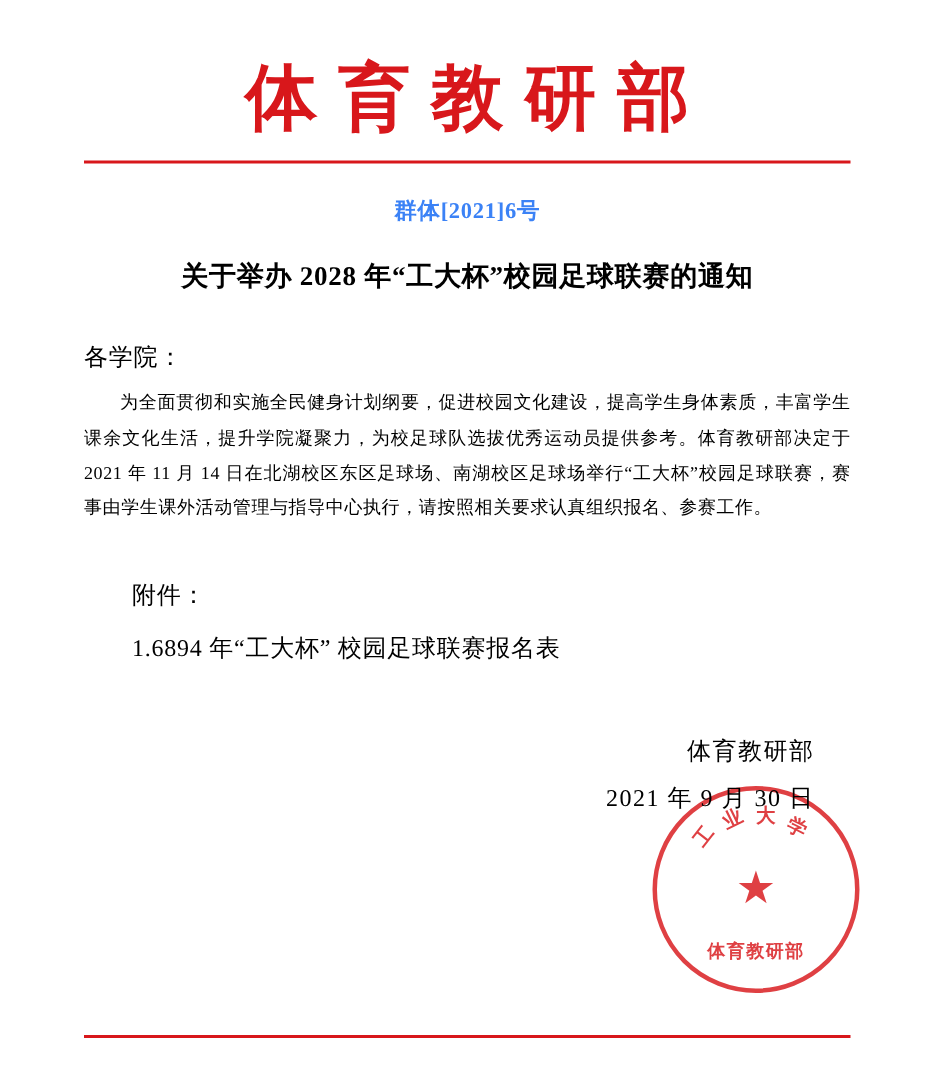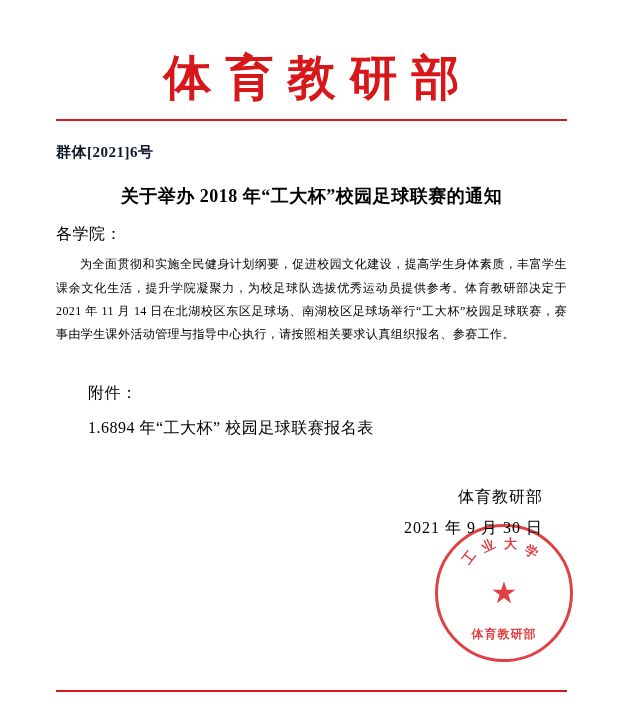--- a/index.html
+++ b/index.html
@@ -12,21 +12,21 @@
     background: #ffffff;
     font-family: "Liberation Serif", "DejaVu Serif", serif;
     color: #000000;
     overflow: hidden;
   }
   .page {
     position: relative;
     width: 623px;
     height: 718px;
     box-sizing: border-box;
-    padding: 16px 56px;
+    padding: 4px 56px;
     background: #ffffff;
   }
   .letterhead {
     text-align: center;
     padding-top: 34px;
   }
   .letterhead-title {
     color: #d8171b;
     font-family: "DejaVu Serif", "Liberation Serif", serif;
     font-weight: bold;
@@ -37,36 +37,36 @@
     white-space: nowrap;
   }
   .rule-top {
     margin-top: 14px;
     height: 2px;
     background: #d8171b;
     width: 100%;
   }
   .doc-number {
     margin-top: 22px;
-    text-align: left;
+    text-align: center;
     font-size: 15px;
-    color: #0f172a;
+    color: #3b82f6;
     font-weight: bold;
     letter-spacing: 0.5px;
   }
   .doc-title {
     margin-top: 22px;
     text-align: center;
     font-size: 18px;
     font-weight: bold;
     letter-spacing: 0.5px;
     color: #000;
   }
   .salutation {
-    margin-top: 16px;
+    margin-top: 32px;
     font-size: 16px;
     letter-spacing: 0.5px;
   }
   .body-para {
     margin-top: 8px;
     font-size: 12px;
     line-height: 1.95;
     text-align: justify;
     text-justify: inter-ideograph;
     text-indent: 2em;
@@ -166,21 +166,21 @@
 
 <div class="page">
 
   <div class="letterhead">
     <div class="letterhead-title">体育教研部</div>
     <div class="rule-top"></div>
   </div>
 
   <div class="doc-number">群体[2021]6号</div>
 
-  <div class="doc-title">关于举办 2018 年“工大杯”校园足球联赛的通知</div>
+  <div class="doc-title">关于举办 2028 年“工大杯”校园足球联赛的通知</div>
 
   <div class="salutation">各学院：</div>
 
   <div class="body-para">为全面贯彻和实施全民健身计划纲要，促进校园文化建设，提高学生身体素质，丰富学生课余文化生活，提升学院凝聚力，为校足球队选拔优秀运动员提供参考。体育教研部决定于 2021 年 11 月 14 日在北湖校区东区足球场、南湖校区足球场举行“工大杯”校园足球联赛，赛事由学生课外活动管理与指导中心执行，请按照相关要求认真组织报名、参赛工作。</div>
 
   <div class="attachments-label">附件：</div>
 
   <div class="attachment-item">1.6894 年“工大杯” 校园足球联赛报名表</div>
 
   <div class="signature-block">

